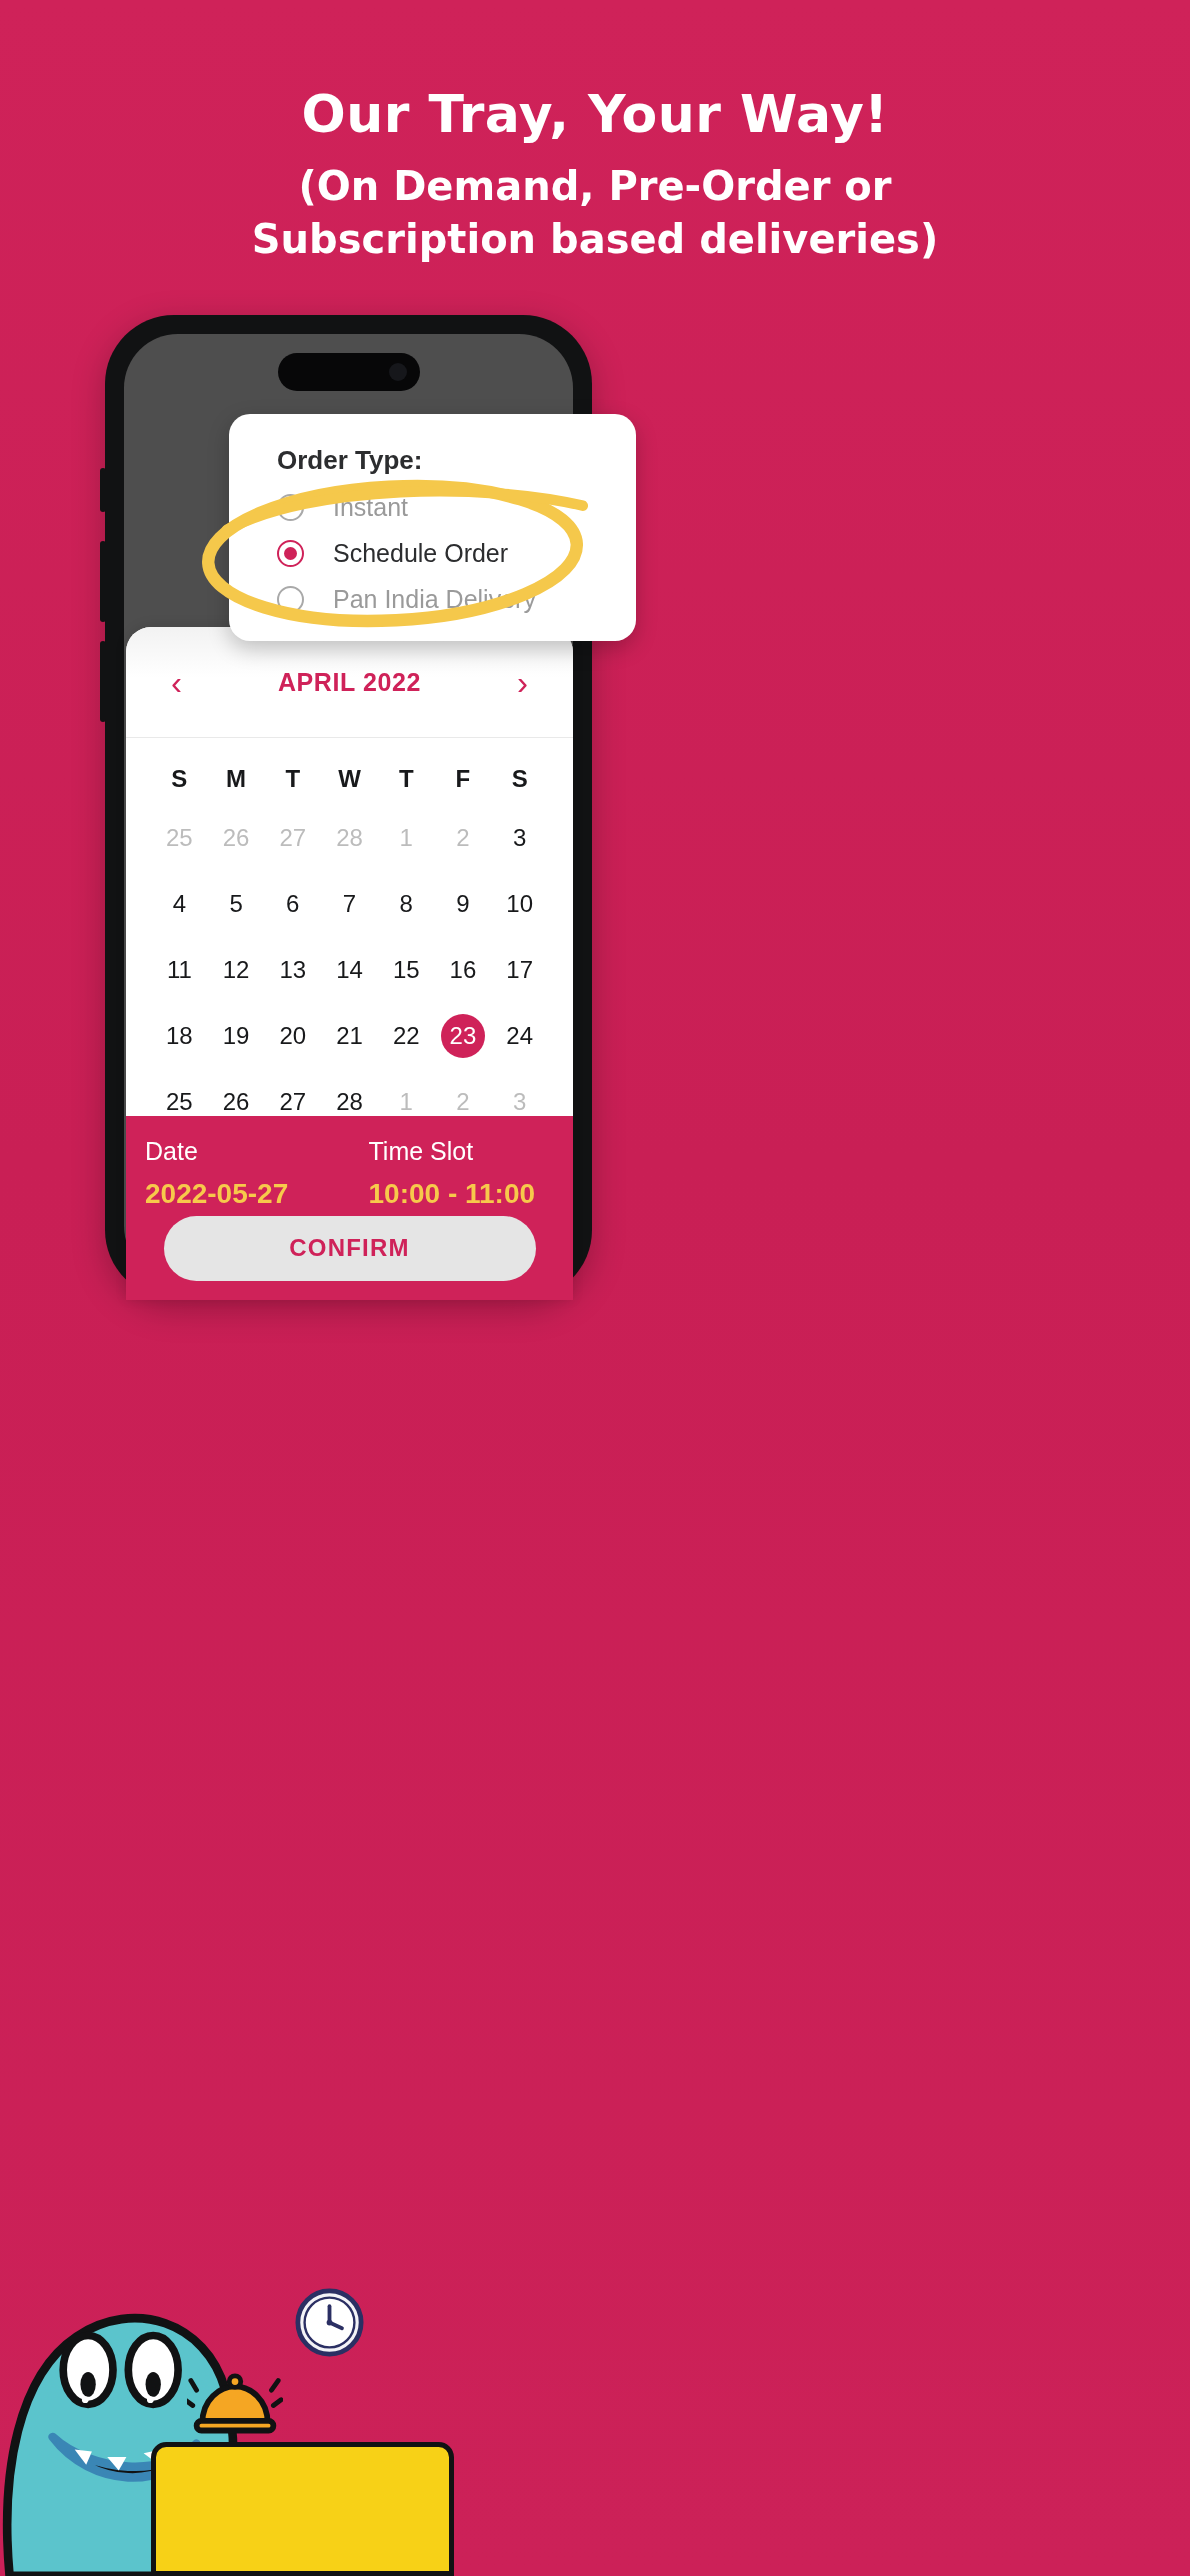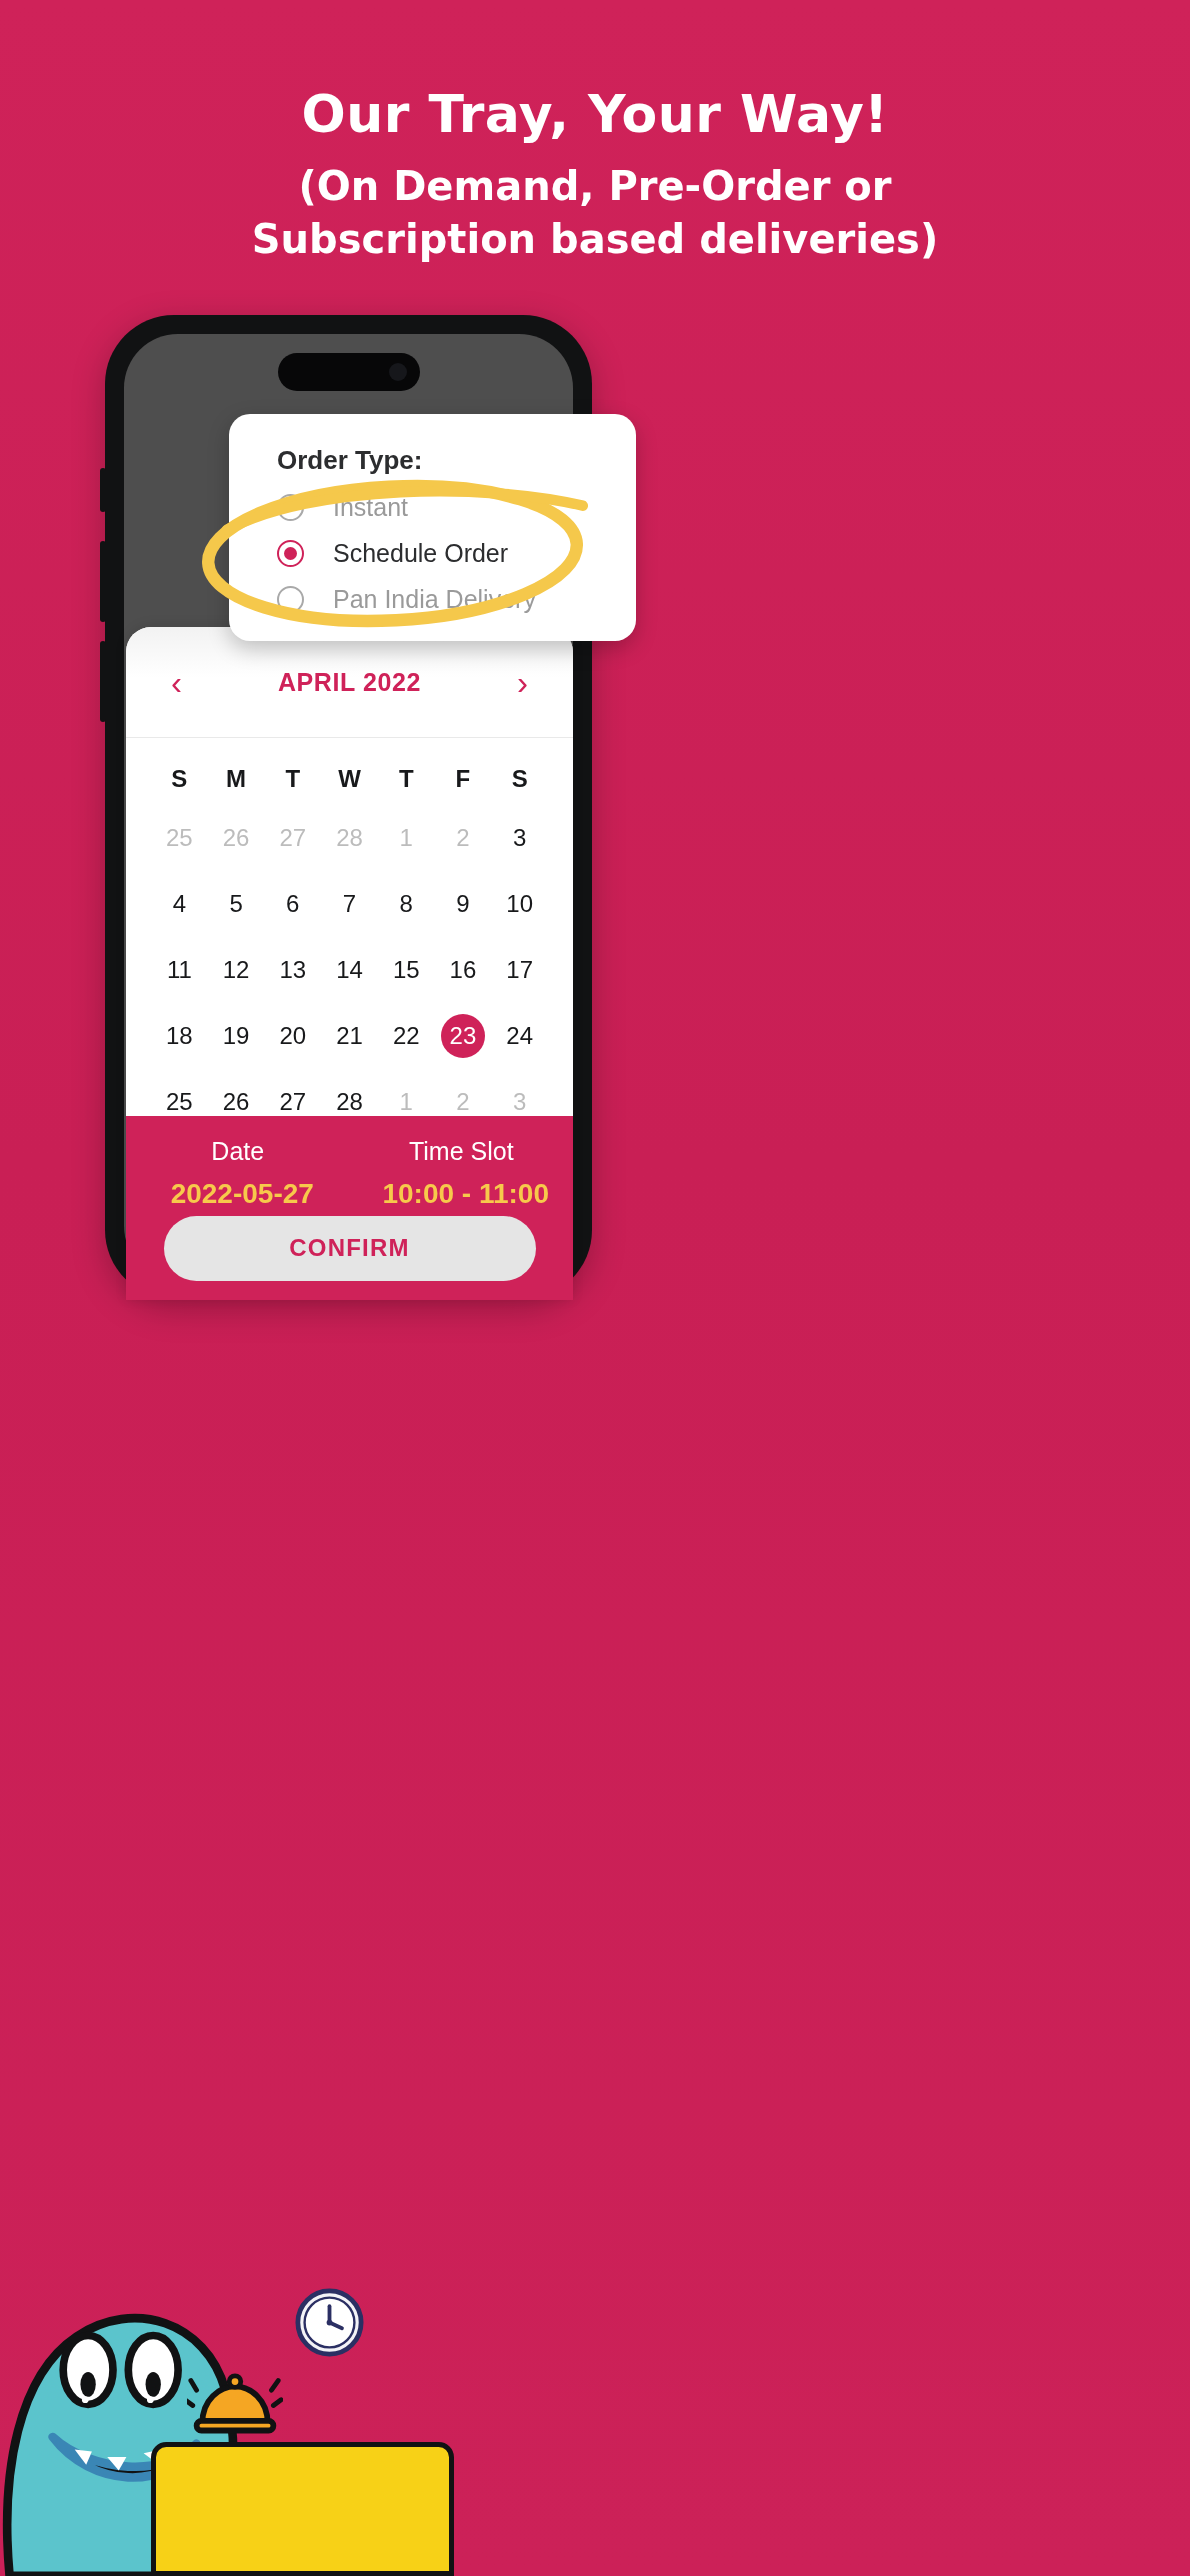--- a/index.html
+++ b/index.html
@@ -93,23 +93,23 @@
   .slot-chip{
     border:1.9px solid #3b3c3e; border-radius:27px;
     padding:12.5px 19px; font-size:22px; color:#18191b; white-space:nowrap;
   }
   .slot-chip.active{ background:#0c6ef2; border-color:#0c6ef2; color:#ffffff; }
 
   .summary{
     position:absolute; left:0; right:0; bottom:0; height:184px;
     background:#cf2259; display:flex; align-items:flex-start; padding-top:21px;
   }
-  .summary-col{ flex:1; text-align:center; }
+  .summary-col{ flex:1; text-align:left;padding-left:19px; }
   .summary-title{ color:#ffffff; font-size:25px; }
-  .summary-value{ color:#f7c94b; font-size:28px; font-weight:bold; padding-top:11.5px;margin-left:9px; }
+  .summary-value{ color:#f7c94b; font-size:28px; font-weight:bold; padding-top:11.5px; }
 
   .confirm-wrap{
     position:absolute; left:0; right:0; bottom:0; height:104px;
     display:flex; align-items:center; justify-content:center;
   }
   .confirm-btn{
     width:372px; height:65px; background:#e5e5e5; border-radius:33px;
     display:flex; align-items:center; justify-content:center;
     color:#cf2259; font-size:24px; font-weight:bold; letter-spacing:1.2px;
     cursor:pointer;

